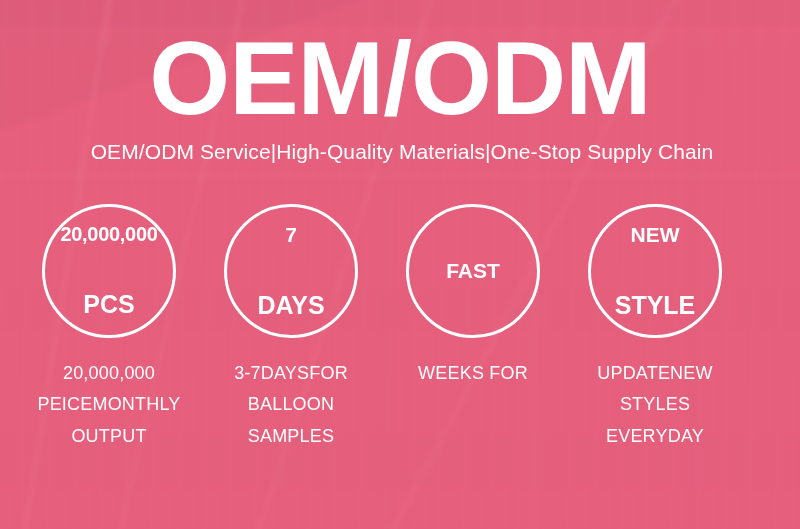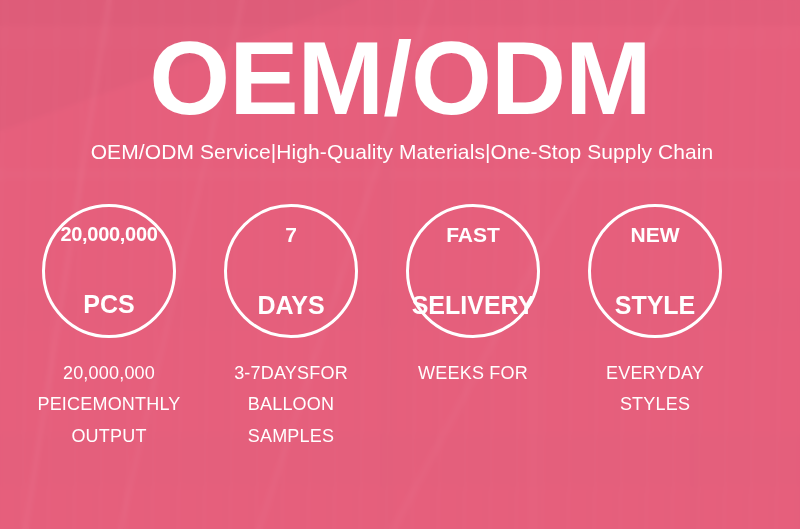--- a/index.html
+++ b/index.html
@@ -191,33 +191,33 @@
         <div class="caption">
           <div>3-7DAYSFOR</div>
           <div>BALLOON</div>
           <div>SAMPLES</div>
         </div>
       </div>
 
       <div class="feature">
         <div class="circle">
           <span class="l1">FAST</span>
-          <span class="l2">SELIVERY</span>
         </div>
         <div class="caption">
           <div>WEEKS FOR</div>
         </div>
       </div>
 
       <div class="feature">
         <div class="circle">
           <span class="l1">NEW</span>
           <span class="l2">STYLE</span>
         </div>
         <div class="caption">
+          <div>UPDATENEW</div>
+          <div>STYLES</div>
           <div>EVERYDAY</div>
-          <div>STYLES</div>
         </div>
       </div>
 
     </div>
   </div>
 </div>
 
 </body></html>

